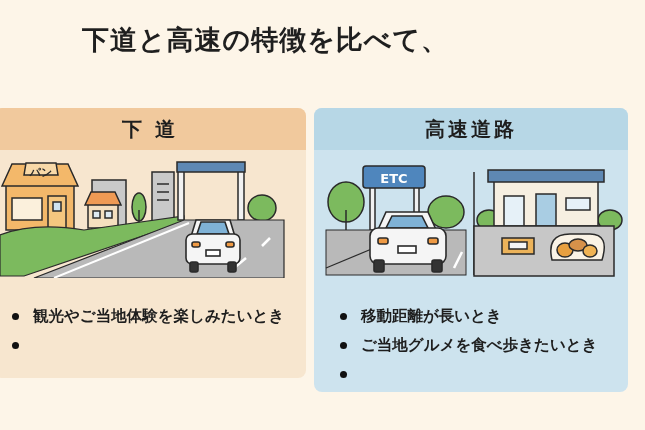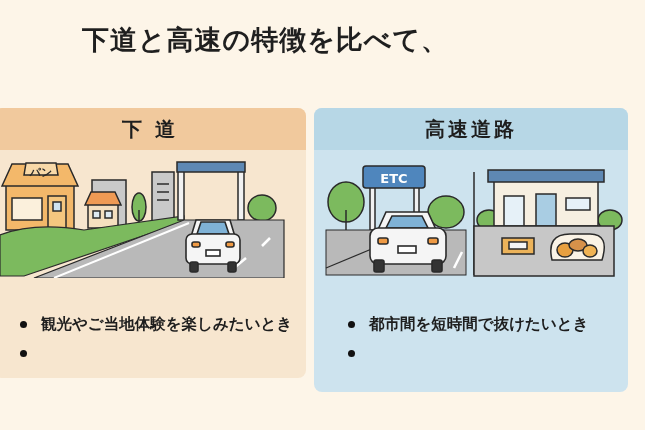--- a/index.html
+++ b/index.html
@@ -16,21 +16,21 @@
     letter-spacing:1px; color:#1f1f1f;
   }
   .panel { position:absolute; border-radius:8px; overflow:hidden; }
   .panel.local { left:-6px; top:108px; width:312px; height:270px; background:#f7e6cf; }
   .panel.hwy { left:314px; top:108px; width:314px; height:284px; background:#cde3ee; }
   .panel-header { height:42px; display:flex; align-items:center; justify-content:center;
     font-weight:bold; font-size:20px; letter-spacing:3px; }
   .local .panel-header { background:#f1c99d; }
   .hwy .panel-header { background:#b7d7e6; }
   .scene { position:absolute; left:0; top:42px; }
-  .bullets { position:absolute; list-style:none; margin:12px; padding:0; }
+  .bullets { position:absolute; list-style:none; margin:4px; padding:0; }
   .local .bullets { left:14px; top:190px; }
   .hwy .bullets { left:22px; top:190px; }
   .bullets li { display:flex; align-items:center; font-size:15.5px; font-weight:bold; height:29px; white-space:nowrap; }
   .bullets .dot { width:7px; height:7px; border-radius:50%; background:#111; margin-right:14px; flex:none; }
 </style>
 </head>
 <body>
 
 <div class="title">
   <div>下道と高速の特徴を比べて、</div>
@@ -156,19 +156,23 @@
       <rect x="195" y="92" width="18" height="7" fill="#f5f5f5"></rect>
       <path d="M238,110 Q232,84 256,84 L276,84 Q296,84 288,110 Z" fill="#faf3e6"></path>
       <ellipse cx="251" cy="100" rx="8" ry="7" fill="#e8a040"></ellipse>
       <ellipse cx="264" cy="95" rx="9" ry="6" fill="#d7914a"></ellipse>
       <ellipse cx="276" cy="101" rx="7" ry="6" fill="#f0b354"></ellipse>
     </g>
   </svg>
   <ul class="bullets">
     <li>
         <span class="dot"></span>
-        <span>都市間を短時間で抜けたいとき</span>
+        <span>移動距離が長いとき</span>
+      </li>
+    <li>
+        <span class="dot"></span>
+        <span>ご当地グルメを食べ歩きたいとき</span>
       </li>
     <li>
         <span class="dot"></span>
       </li>
   </ul>
 </div>
 
 </body></html>

